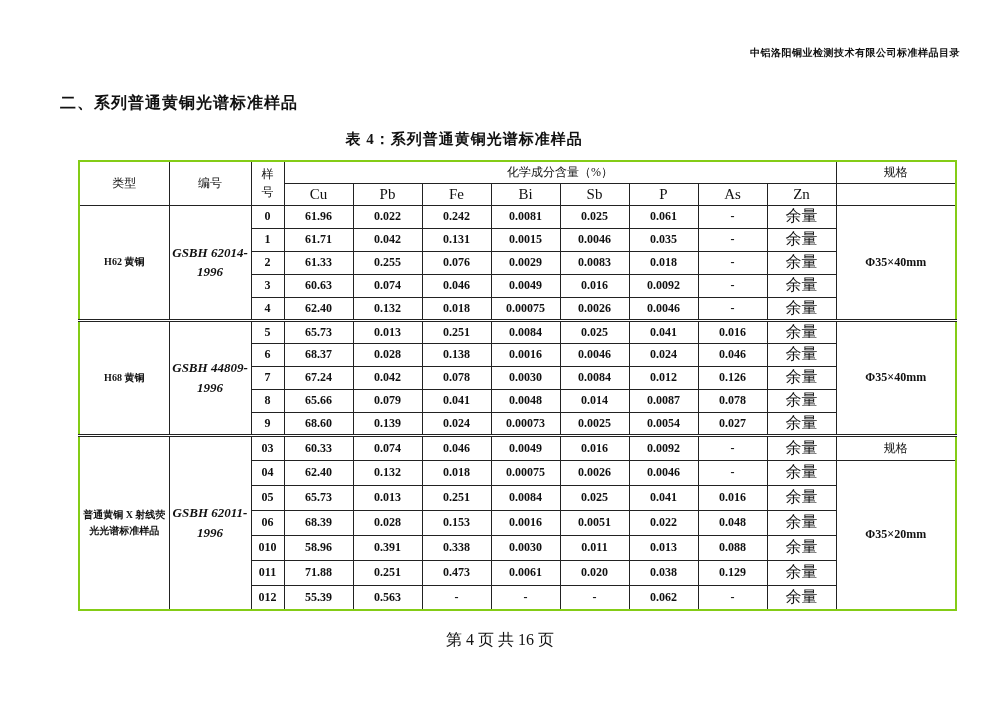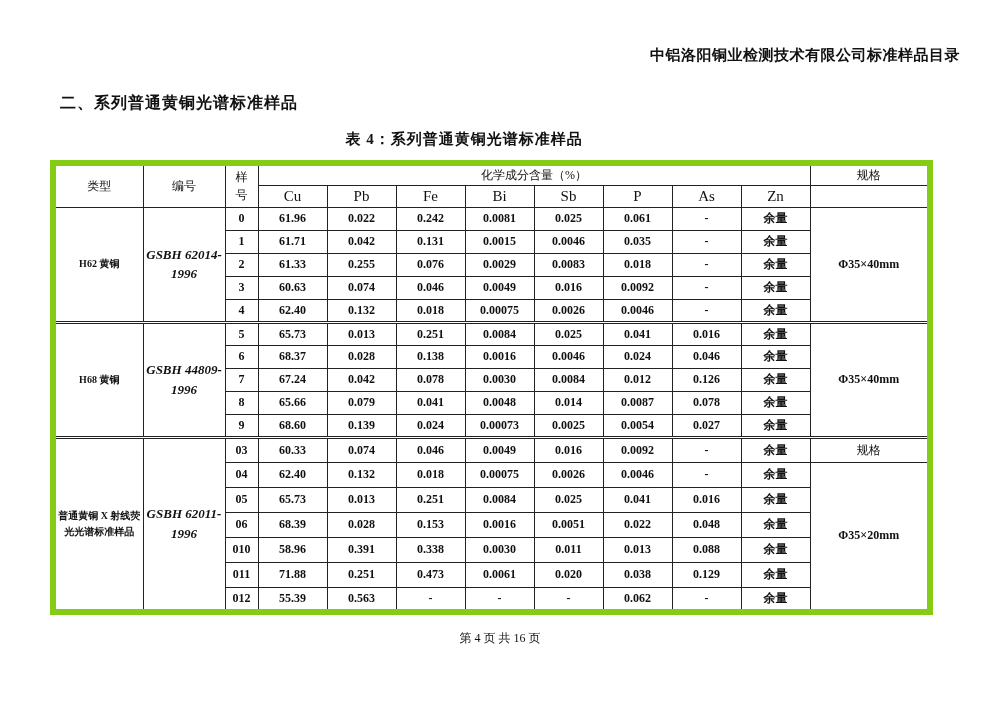--- a/index.html
+++ b/index.html
@@ -5,60 +5,60 @@
   html, body { margin: 0; padding: 0; }
   body {
     width: 1000px; height: 707px;
     background: #ffffff;
     position: relative;
     font-family: "Liberation Serif", "DejaVu Serif", serif;
     color: #111;
   }
   .doc-header {
     position: absolute; top: 46px; right: 40px;
-    font-size: 15px; font-weight: bold;
+    font-size: 10px; font-weight: bold;
     letter-spacing: 0.5px;
   }
   .section-title {
     position: absolute; top: 93px; left: 60px;
     font-size: 16px; font-weight: bold;
     letter-spacing: 1px;
   }
   .table-title {
     position: absolute; top: 130px; left: 0; width: 928px;
     text-align: center; font-size: 15px; font-weight: bold;
     letter-spacing: 1px;
   }
   table.std-table {
-    position: absolute; top: 160px; left: 50px;
+    position: absolute; top: 160px; left: 78px;
     border-collapse: collapse; table-layout: fixed;
     width: 877px;
-    border: 6px solid #84cc16;
+    border: 2px solid #84cc16;
   }
   .std-table th, .std-table td {
     border: 1px solid #222;
     text-align: center; vertical-align: middle;
     padding: 0 1px;
     overflow: hidden;
   }
   .std-table thead tr { height: 22px; }
   .std-table thead th { font-weight: normal; font-size: 12px; }
   .std-table th.el-th { font-weight: normal; font-size: 15px; }
   tr.h23 { height: 23px; }
   tr.h25 { height: 25px; }
   tr.group-first td { border-top: 3px double #222; }
   .num { font-weight: bold; font-size: 12px; font-family: "Liberation Serif", "DejaVu Serif", serif; }
-  .cn-bold { font-weight: bold; font-size: 12px; }
+  .cn-bold { font-weight: normal; font-size: 16px; }
   .cn-reg { font-weight: normal; font-size: 12px; }
   .type-cell { font-weight: bold; font-size: 10px; line-height: 1.55; }
   .code-cell { font-weight: bold; font-size: 13px; line-height: 1.5; font-style: italic; }
   .narrow-wrap { display: inline-block; width: 1.05em; line-height: 1.5; word-break: break-all; }
   .footer {
     position: absolute; top: 630px; left: 0; width: 1000px;
-    text-align: center; font-size: 12px;
+    text-align: center; font-size: 16px;
   }
 </style>
 </head>
 <body>
 
 <div class="doc-header">中铝洛阳铜业检测技术有限公司标准样品目录</div>
 
 <div class="section-title">二、系列普通黄铜光谱标准样品</div>
 
 <div class="table-title">表 4：系列普通黄铜光谱标准样品</div>

